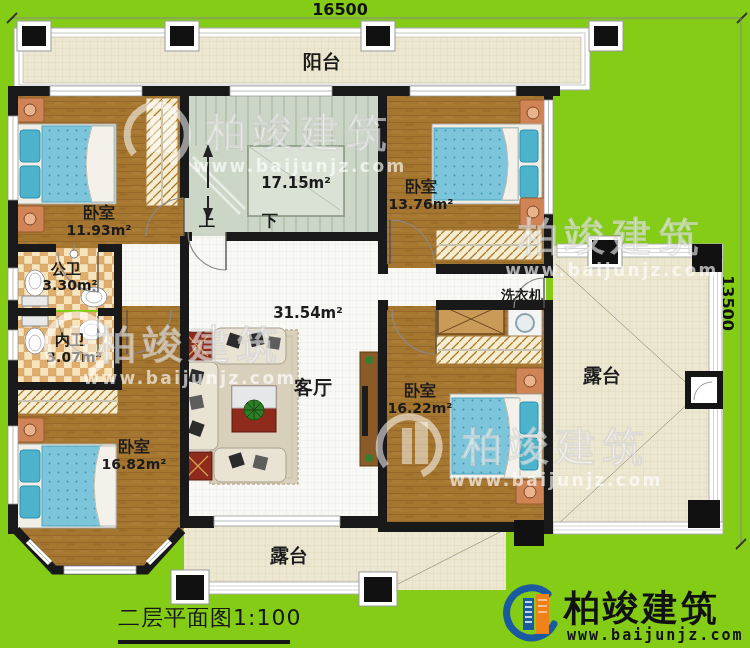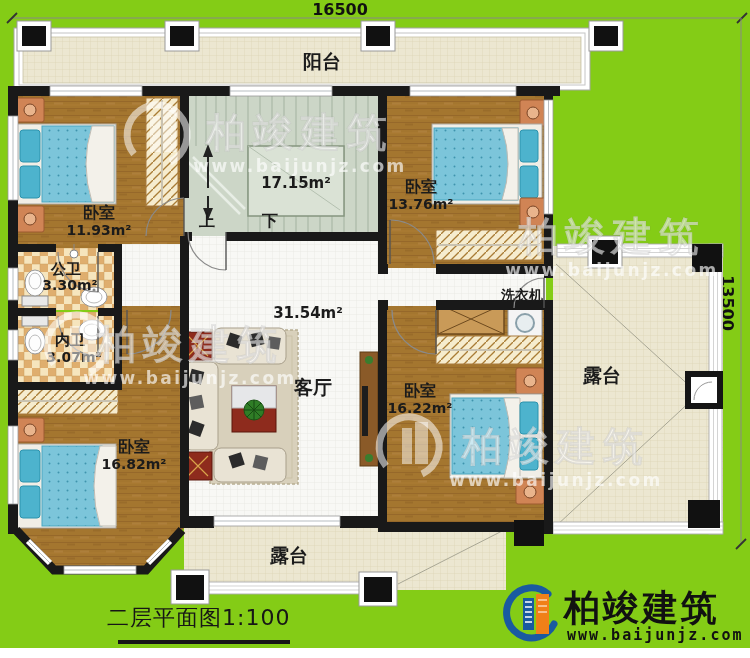--- a/index.html
+++ b/index.html
@@ -20,21 +20,21 @@
   text{fill:#1b1b1b;font-family:"DejaVu Sans","Liberation Sans",sans-serif;font-weight:bold;}
   .lbl{font-size:16px;text-anchor:middle;}
   .lbl-lg{font-size:19px;text-anchor:middle;}
   .lbl-md{font-size:15px;text-anchor:middle;}
   .lbl-sm{font-size:14px;text-anchor:middle;}
   .dim{font-size:16px;text-anchor:middle;fill:#111;}
   .wmt{font-size:40px;text-anchor:middle;fill:rgba(255,255,255,.62);letter-spacing:7px;
        stroke:rgba(110,110,110,.18);stroke-width:.6;}
   .wmu{font-size:17px;text-anchor:middle;fill:rgba(255,255,255,.65);letter-spacing:2.5px;}
   
-  .plan-title{position:absolute;left:107px;top:603px;font-size:22px;font-weight:500;color:#161616;letter-spacing:1px;text-align:right;}
+  .plan-title{position:absolute;left:118px;top:603px;font-size:22px;font-weight:500;color:#161616;letter-spacing:1px;text-align:right;}
   .title-underline{position:absolute;left:118px;top:640px;width:172px;height:4px;background:#161616;}
   .floor-area{position:absolute;left:283px;top:633px;font-size:15px;font-weight:bold;color:#222;}
   .brand{position:absolute;left:502px;top:582px;width:246px;height:72px;}
   .brand-name{position:absolute;left:62px;top:2px;font-size:36px;font-weight:bold;color:#111;letter-spacing:3px;white-space:nowrap;}
   .brand-url{position:absolute;left:65px;top:44px;font-size:15px;font-weight:bold;color:#111;letter-spacing:2px;font-family:"DejaVu Sans Mono","Liberation Mono",monospace;}
 </style>
 </head>
 <body>
 
 <div id="page">

